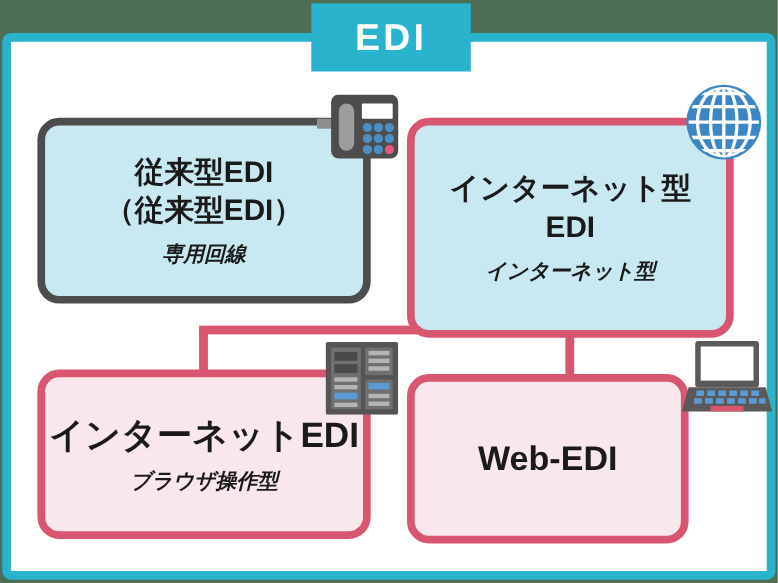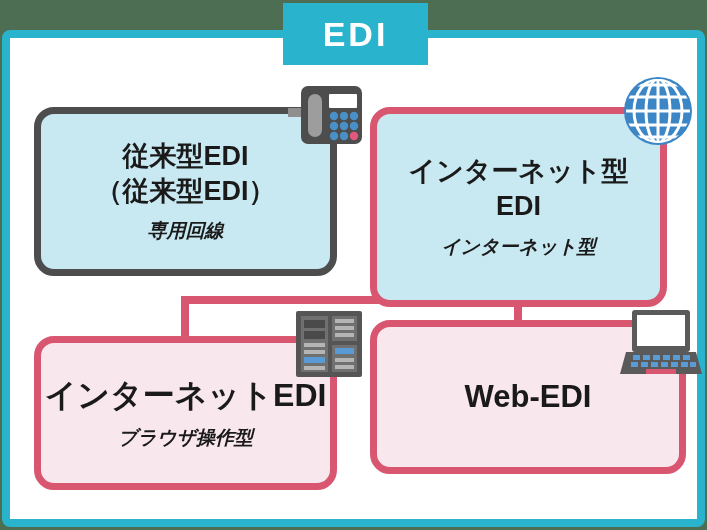--- a/index.html
+++ b/index.html
@@ -39,21 +39,21 @@
     display:flex;flex-direction:column;align-items:center;justify-content:center;
     text-align:center;color:var(--text,#1a1a1a);
     z-index:2;
   }
   .box-1{left:34px;top:107px;width:303px;height:169px;
          border-color:var(--dark-border,#4d4d4d);background:var(--cyan-fill,#c9e9f2);}
   .box-2{left:370px;top:107px;width:297px;height:200px;
          border-color:var(--pink,#d95671);background:var(--cyan-fill,#c9e9f2);}
   .box-3{left:34px;top:336px;width:303px;height:154px;
          border-color:var(--pink,#d95671);background:var(--pink-fill,#f9e7ee);}
-  .box-4{left:370px;top:320px;width:316px;height:154px;
+  .box-4{left:370px;top:340px;width:256px;height:154px;
          border-color:var(--pink,#d95671);background:var(--pink-fill,#f9e7ee);align-items:center;}
   .box-title{font-weight:bold;line-height:1.28;font-size:27px;}
   .box-3 .box-title{font-size:32px;}
   .box-4 .box-title{font-size:31px;}
   .box-title .tline{display:block;}
   .box-subtitle{font-weight:bold;font-size:19px;margin-top:10px;font-style:italic;}
   
   .icon{position:absolute;z-index:3;line-height:0;}
   .icon-phone{left:288px;top:86px;}
   .icon-globe{left:622px;top:75px;}

